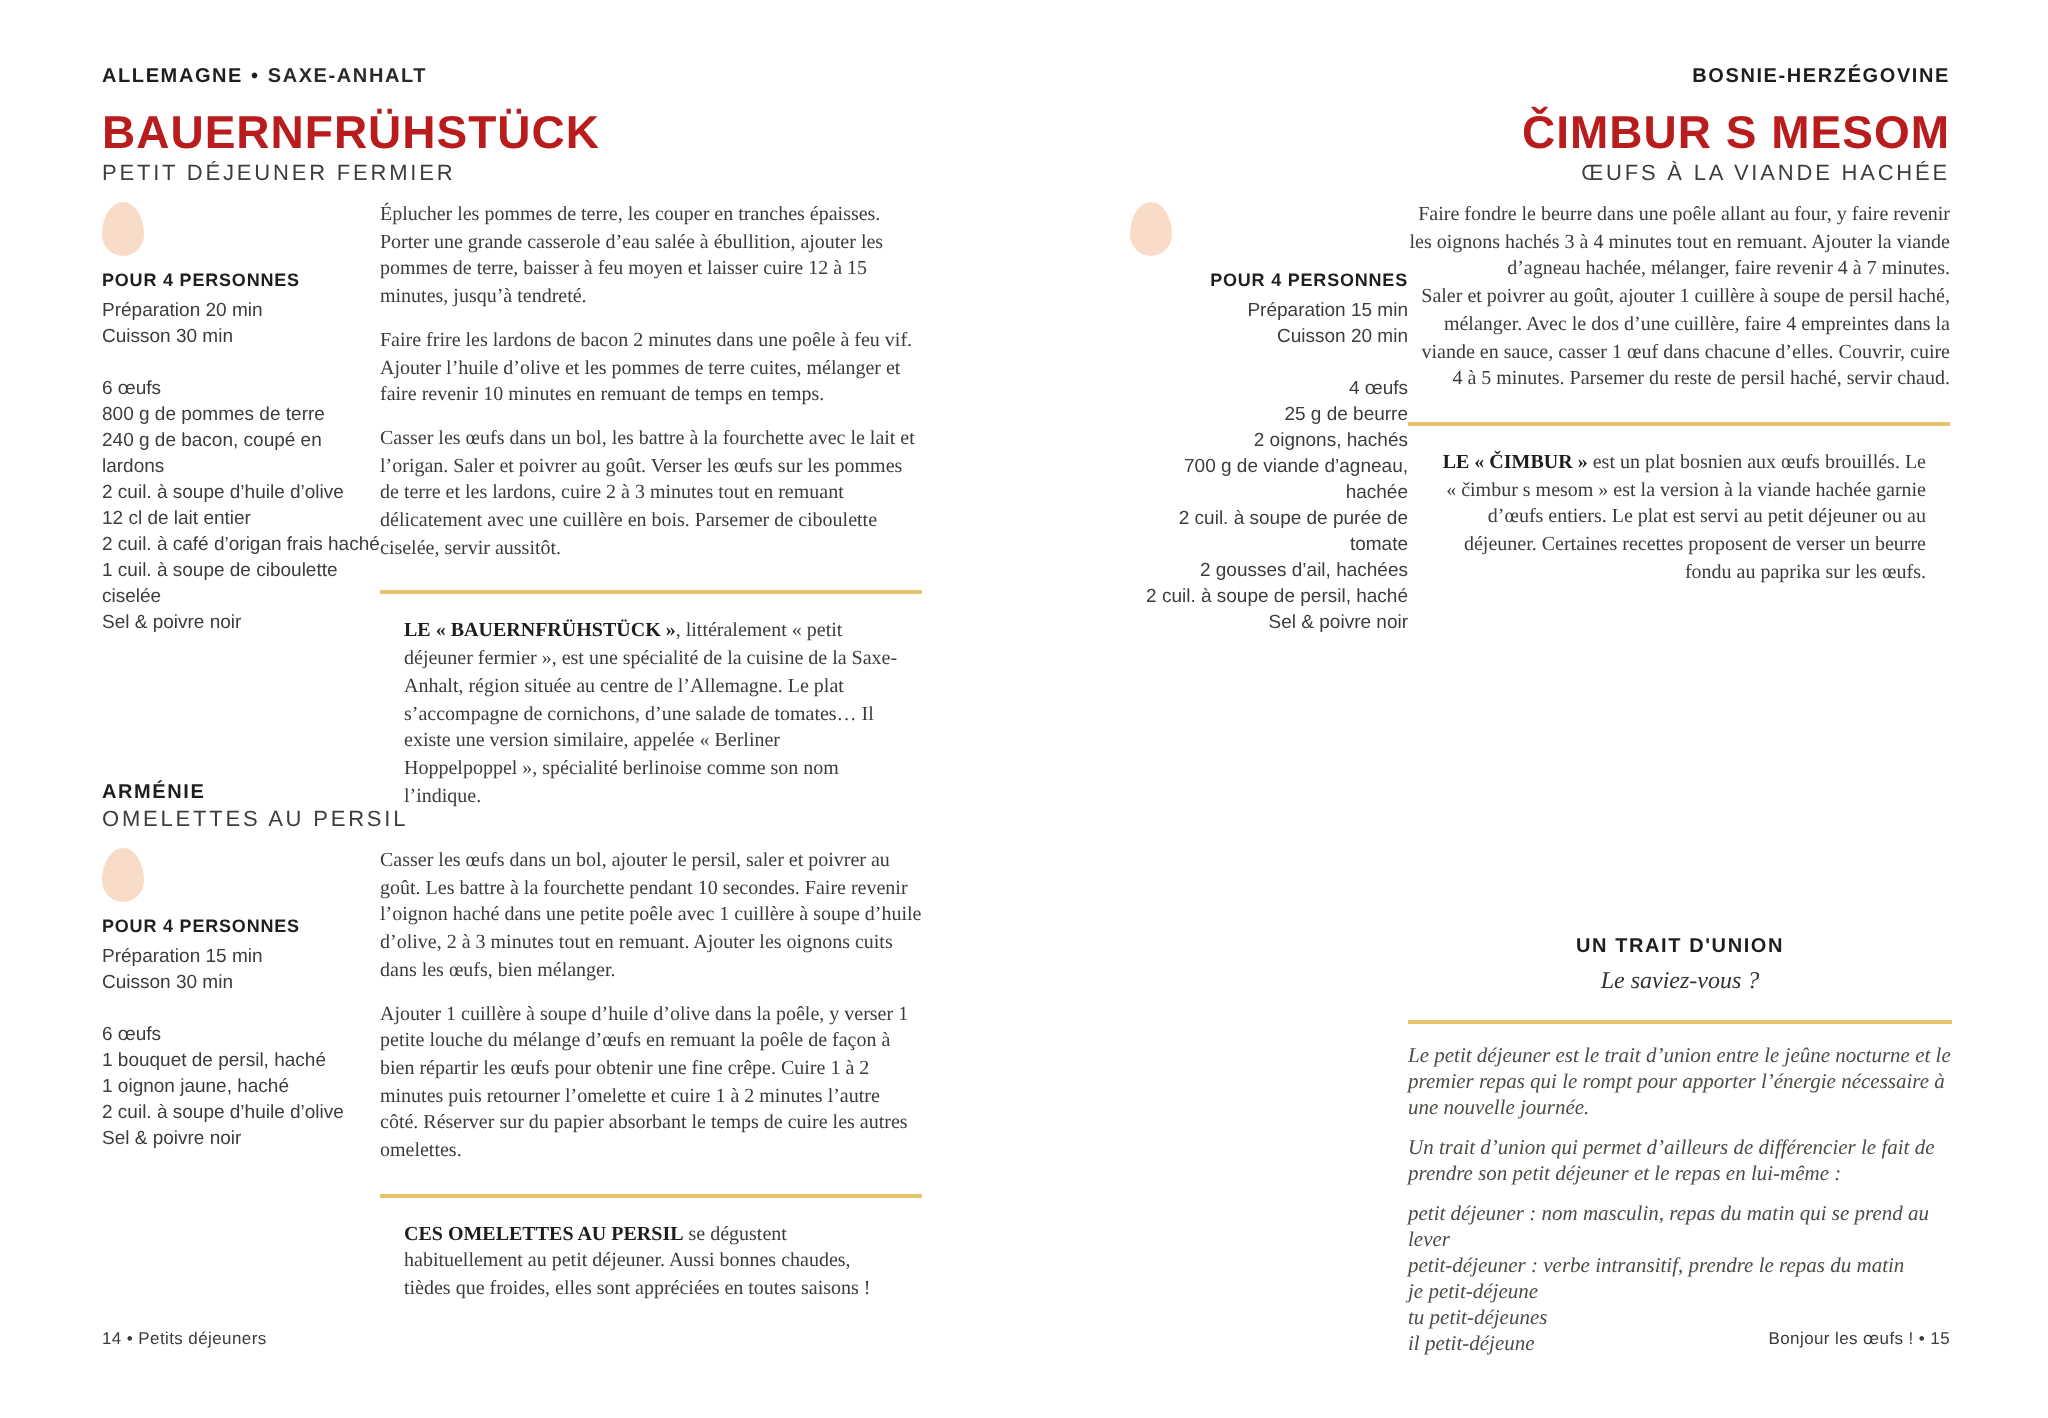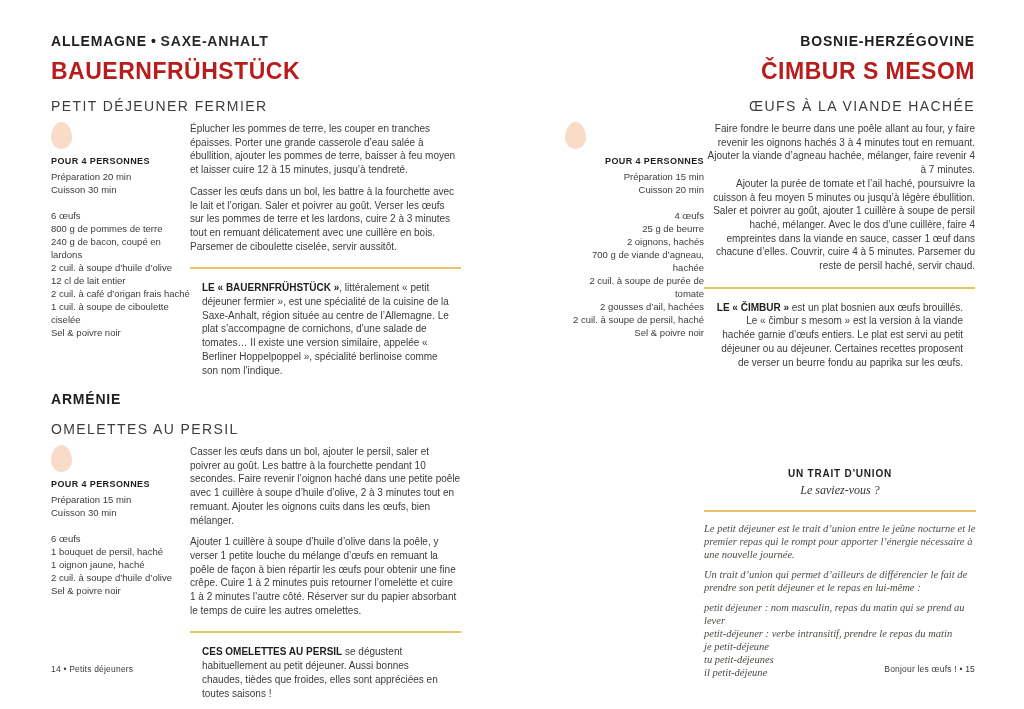--- a/index.html
+++ b/index.html
@@ -8,33 +8,33 @@
     background:#ffffff;
     font-family:"Liberation Sans",sans-serif;
     color:#3c3c3a;
     -webkit-font-smoothing:antialiased;
   }
   .recipe{position:absolute;width:410px;}
   #recipe-allemagne{left:51px;top:33px;}
   #recipe-bosnie{left:565px;top:33px;text-align:right;}
   #recipe-armenie{left:51px;top:391px;}
 
-  .region{font-size:14px;letter-spacing:.8px;color:#1e1e1c;}
+  .region{font-size:10px;letter-spacing:.8px;color:#1e1e1c;}
   .region-name{font-weight:800;}
   .region-sep{margin:0 4px;font-weight:800;}
   .region-sub{font-weight:600;color:#2a2a28;}
   .title{
     margin:9px 0 0 0;font-size:23px;font-weight:700;letter-spacing:.5px;
     color:#b91c1c;line-height:26px;
   }
-  .subtitle{margin-top:14px;font-size:14px;letter-spacing:1.4px;color:#3d3d3b;}
+  .subtitle{margin-top:2px;font-size:11px;letter-spacing:1.4px;color:#3d3d3b;}
 
   .cols{display:flex;margin-top:8px;}
   .aside{width:139px;flex:0 0 139px;}
-  .main{flex:1;min-width:0;}
+  .main{flex:1;min-width:0;font-family:Liberation Serif, serif;}
 
   .egg{
     width:21px;height:27px;background:#f8dcc8;
     border-radius:50% 50% 50% 50% / 60% 60% 40% 40%;
   }
   .serves{margin-top:7px;font-size:9px;font-weight:800;letter-spacing:.4px;color:#1e1e1c;}
   .meta{margin-top:4px;}
   .meta-line{font-size:9.5px;line-height:13px;}
   .ingredients{margin-top:13px;}
   .ing{font-size:9.5px;line-height:13px;}
@@ -88,20 +88,21 @@
           <div class="ing">2 cuil. à soupe d’huile d’olive</div>
           <div class="ing">12 cl de lait entier</div>
           <div class="ing">2 cuil. à café d’origan frais haché</div>
           <div class="ing">1 cuil. à soupe de ciboulette ciselée</div>
           <div class="ing">Sel &amp; poivre noir</div>
         </div>
     </aside>
     <div class="main">
       <div class="steps">
           <p class="step">Éplucher les pommes de terre, les couper en tranches épaisses. Porter une grande casserole d’eau salée à ébullition, ajouter les pommes de terre, baisser à feu moyen et laisser cuire 12 à 15 minutes, jusqu’à tendreté.</p>
+          <p class="step">Faire frire les lardons de bacon 2 minutes dans une poêle à feu vif. Ajouter l’huile d’olive et les pommes de terre cuites, mélanger et faire revenir 10 minutes en remuant de temps en temps.</p>
           <p class="step">Casser les œufs dans un bol, les battre à la fourchette avec le lait et l’origan. Saler et poivrer au goût. Verser les œufs sur les pommes de terre et les lardons, cuire 2 à 3 minutes tout en remuant délicatement avec une cuillère en bois. Parsemer de ciboulette ciselée, servir aussitôt.</p>
         </div>
       <hr class="gold-rule">
       <p class="note"><span class="note-lead">LE « BAUERNFRÜHSTÜCK »</span><span class="note-rest">, littéralement « petit déjeuner fermier », est une spécialité de la cuisine de la Saxe-Anhalt, région située au centre de l’Allemagne. Le plat s’accompagne de cornichons, d’une salade de tomates… Il existe une version similaire, appelée « Berliner Hoppelpoppel », spécialité berlinoise comme son nom l’indique.</span></p>
     </div>
   </div>
 </section>
 
 <section class="recipe" id="recipe-bosnie">
   <div class="region">
@@ -124,21 +125,20 @@
           <div class="ing">700 g de viande d’agneau, hachée</div>
           <div class="ing">2 cuil. à soupe de purée de tomate</div>
           <div class="ing">2 gousses d’ail, hachées</div>
           <div class="ing">2 cuil. à soupe de persil, haché</div>
           <div class="ing">Sel &amp; poivre noir</div>
         </div>
     </aside>
     <div class="main">
       <div class="steps tight">
           <p class="step">Faire fondre le beurre dans une poêle allant au four, y faire revenir les oignons hachés 3 à 4 minutes tout en remuant. Ajouter la viande d’agneau hachée, mélanger, faire revenir 4 à 7 minutes.</p>
-          <p class="step">Ajouter la purée de tomate et l’ail haché, poursuivre la cuisson à feu moyen 5 minutes ou jusqu’à légère ébullition.</p>
           <p class="step">Saler et poivrer au goût, ajouter 1 cuillère à soupe de persil haché, mélanger. Avec le dos d’une cuillère, faire 4 empreintes dans la viande en sauce, casser 1 œuf dans chacune d’elles. Couvrir, cuire 4 à 5 minutes. Parsemer du reste de persil haché, servir chaud.</p>
         </div>
       <hr class="gold-rule">
       <p class="note"><span class="note-lead">LE « ČIMBUR »</span><span class="note-rest"> est un plat bosnien aux œufs brouillés. Le « čimbur s mesom » est la version à la viande hachée garnie d’œufs entiers. Le plat est servi au petit déjeuner ou au déjeuner. Certaines recettes proposent de verser un beurre fondu au paprika sur les œufs.</span></p>
     </div>
   </div>
 </section>
 
 <section class="recipe" id="recipe-armenie">
   <div class="region">

